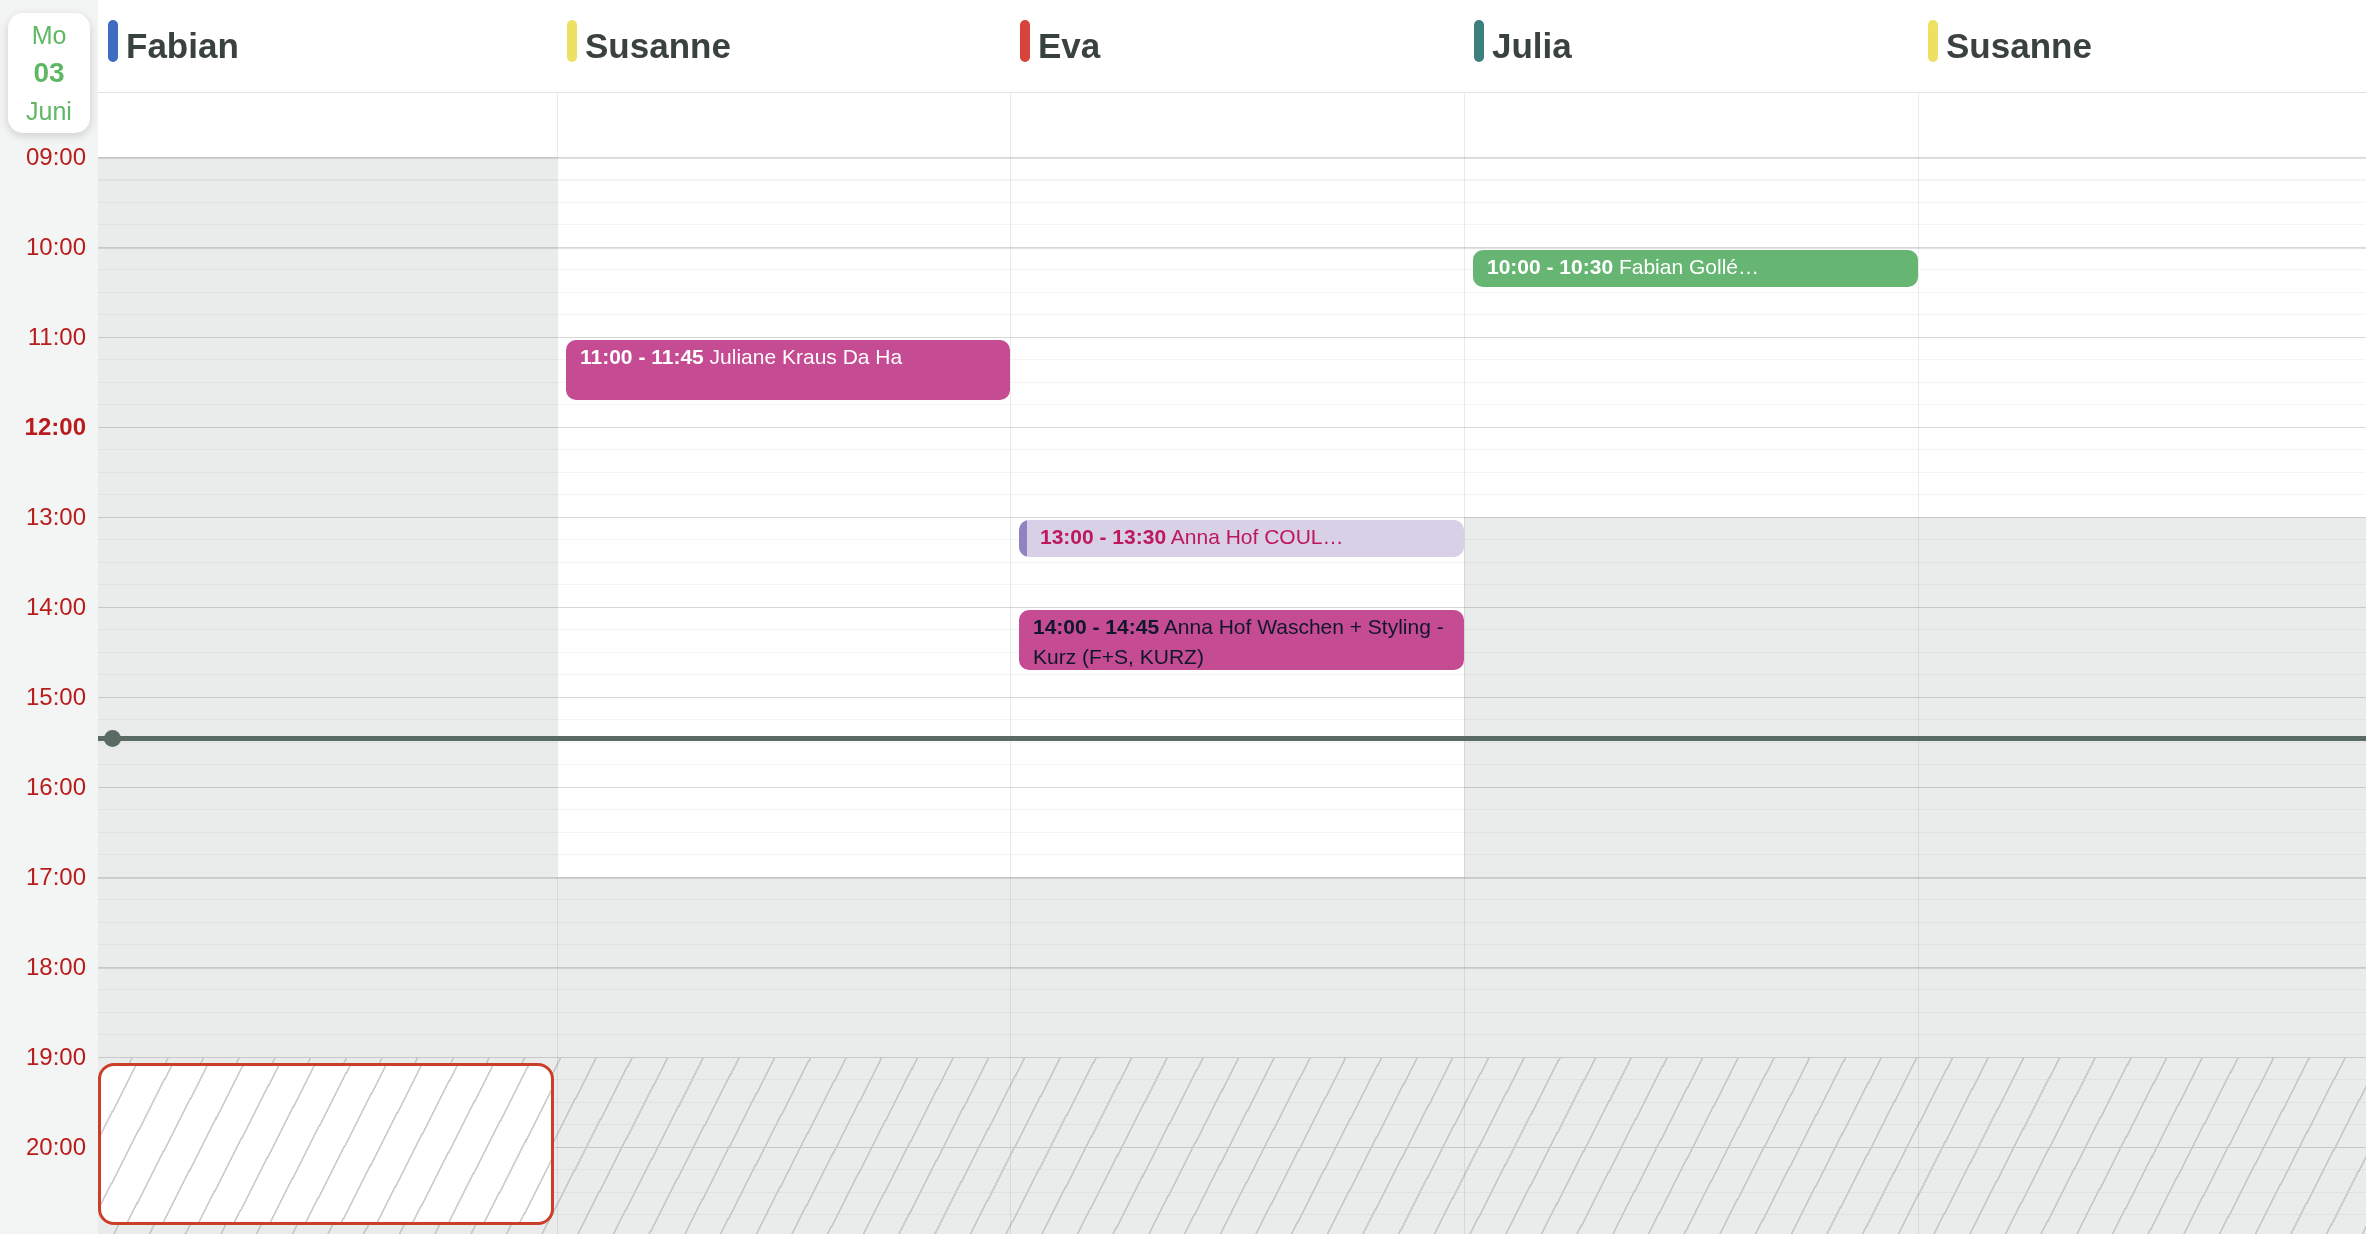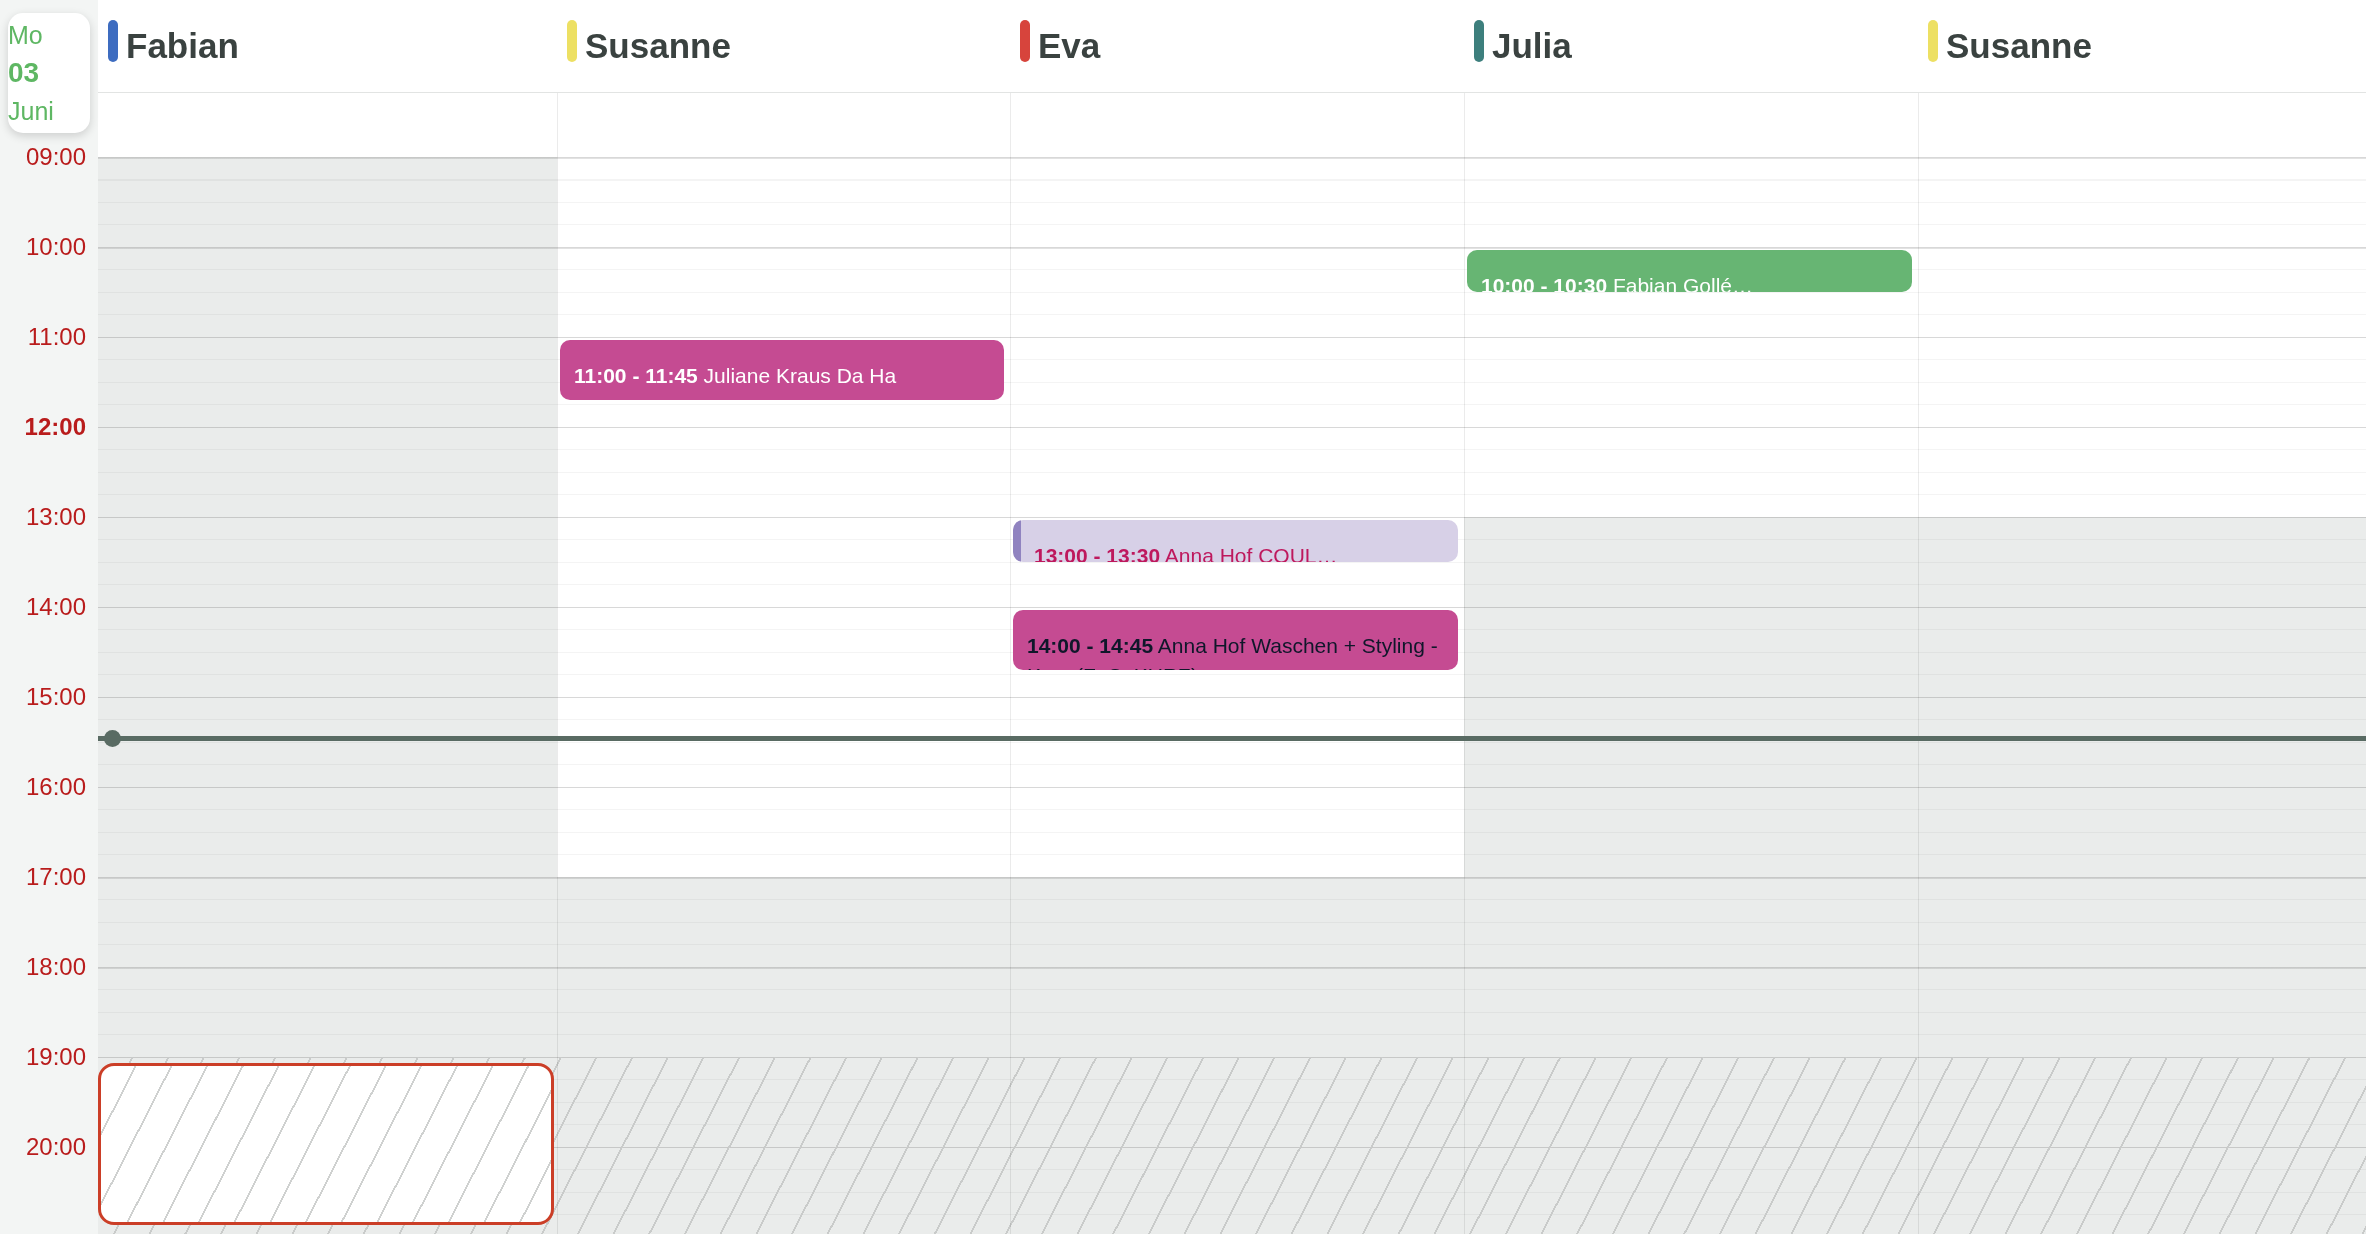--- a/index.html
+++ b/index.html
@@ -5,21 +5,21 @@
   html,body{margin:0;padding:0;background:#fff;}
   #app{position:relative;width:2366px;height:1234px;overflow:hidden;
        font-family:"Liberation Sans","DejaVu Sans",sans-serif;background:#fff;}
   
   #gutter{position:absolute;left:0;top:0;width:98px;height:1234px;background:#f3f5f4;}
   .time-label{position:absolute;left:0;width:86px;text-align:right;
       transform:translateY(-50%);font-size:24px;color:#b91c1c;}
   
   #date-badge{position:absolute;left:8px;top:13px;width:82px;height:120px;background:#fff;
       border-radius:15px;box-shadow:0 3px 10px rgba(0,0,0,.16);display:flex;flex-direction:column;
-      align-items:flex-start;justify-content:space-evenly;color:#5eb763;z-index:30;}
+      align-items:center;justify-content:space-evenly;color:#5eb763;z-index:30;}
   #date-badge .wd{font-size:25px;}
   #date-badge .dy{font-size:28px;font-weight:bold;}
   #date-badge .mo{font-size:25px;}
   
   #header-sep{position:absolute;left:98px;top:92px;width:2268px;height:1px;background:#e2e4e3;}
   .col-header{position:absolute;top:0;height:92px;}
   .col-bar{position:absolute;left:10px;top:20px;width:10px;height:42px;border-radius:5px;}
   .col-name{position:absolute;left:28px;top:46px;transform:translateY(-50%);
       font-size:35px;font-weight:bold;color:#3a4240;white-space:nowrap;}
   
@@ -38,21 +38,21 @@
   #selection{position:absolute;left:98px;top:1063px;width:456px;height:162px;box-sizing:border-box;
       background:#fff;border:3px solid #cb3e27;border-radius:16px;
       background-image:repeating-linear-gradient(117deg, transparent 0 30px, #cfd1d0 30px 31.8px);
       z-index:12;}
   
   #now-line{position:absolute;left:98px;top:736px;width:2268px;height:5px;background:#596b63;z-index:15;}
   #now-dot{position:absolute;left:104px;top:730px;width:17px;height:17px;border-radius:50%;
       background:#596b63;z-index:16;}
   
   .event{position:absolute;box-sizing:border-box;border-radius:10px;overflow:hidden;
-      font-size:21px;line-height:30px;padding:21px 14px;color:#fff;z-index:20;cursor:pointer;}
+      font-size:21px;line-height:30px;padding:2px 14px;color:#fff;z-index:20;cursor:pointer;margin-left:6px;}
   .event .t{font-weight:bold;}
   .event--lavender{padding-left:21px;}
   .event-bar{position:absolute;left:0;top:0;width:8px;height:100%;border-radius:8px 0 0 8px;}
 </style>
 </head>
 <body>
 <div id="app">
 
   <div id="grid-base"></div>
   <div id="spacer-band"></div>

